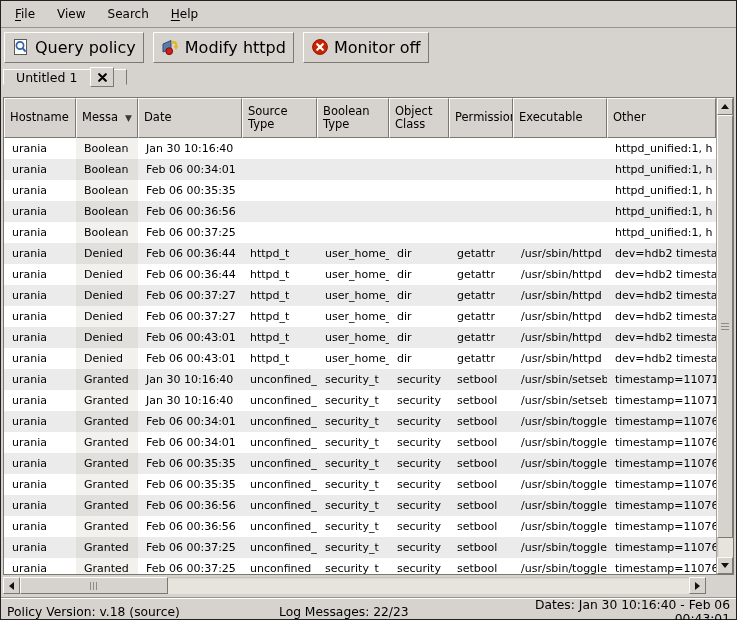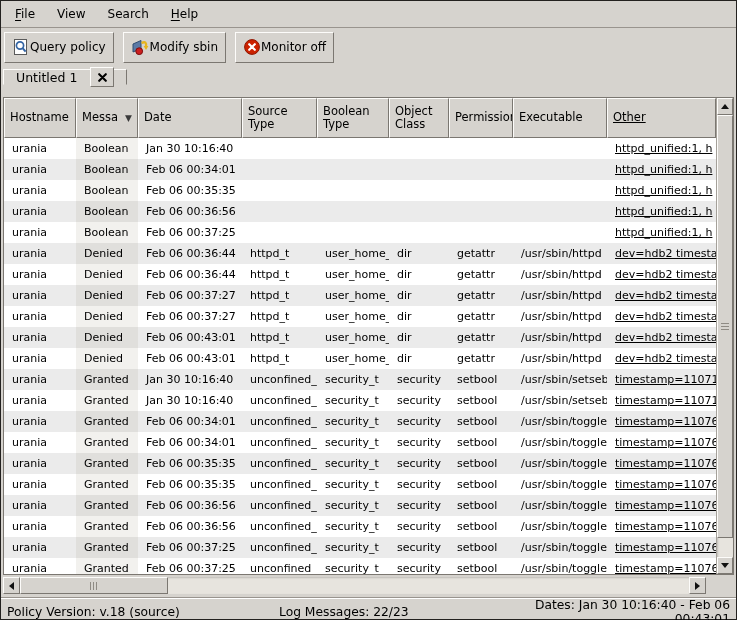--- a/index.html
+++ b/index.html
@@ -8,35 +8,35 @@
 
   .window{ width:737px; height:620px; border:1px solid #23211f; background:var(--window_bg,#d6d3ce); display:flex; flex-direction:column; }
 
   
   .menubar{ height:27px; flex:none; display:flex; align-items:center; gap:2px; padding:0 4px; border-bottom:1px solid #99948e; }
   .menu-item{ padding:3px 10px; font-size:12px; cursor:default; }
   .menu-item u{ text-underline-offset:2px; }
 
   
   .toolbar{ height:38px; flex:none; display:flex; align-items:center; gap:9px; padding:0 3px; }
-  .tbtn{ height:31px; display:flex; align-items:center; padding:0 7px; background:var(--window_bg,#d6d3ce); border:1px solid; border-color:#fdfcfa var(--border_dark,#7b7771) var(--border_dark,#7b7771) #fdfcfa; font-size:12px; cursor:default; }
+  .tbtn{ height:31px; display:flex; align-items:center; gap:5px; padding:0 7px; background:var(--window_bg,#d6d3ce); border:1px solid; border-color:#fdfcfa var(--border_dark,#7b7771) var(--border_dark,#7b7771) #fdfcfa; font-size:16px; cursor:default; }
   .tbtn svg{ display:block; }
 
   
   .tabstrip{ height:31px; flex:none; display:flex; align-items:stretch; padding:3px 0 12px 2px; }
   .tab{ display:flex; align-items:center; gap:13px; padding:0 12px; font-size:12.5px; background:var(--window_bg,#d6d3ce); border:1px solid; border-color:#fdfcfa var(--border_dark,#7b7771) var(--window_bg,#d6d3ce) #fdfcfa; }
   .tab-close{ width:24px; height:20px; display:flex; align-items:center; justify-content:center; background:var(--window_bg,#d6d3ce); border:1px solid; border-color:#fdfcfa var(--border_dark,#7b7771) var(--border_dark,#7b7771) #fdfcfa; }
 
   
   .table-area{ flex:none; height:478px; margin:0 2px; border:1px solid var(--border_dark,#7b7771); background:#fff; display:flex; overflow:hidden; }
   .tcontent{ flex:1; min-width:0; display:flex; flex-direction:column; }
   .thead{ flex:none; height:40px; display:flex; }
   .hcell{ flex:none; background:var(--window_bg,#d6d3ce); border:1px solid; border-color:#fdfcfa var(--border_dark,#7b7771) var(--border_dark,#7b7771) #fdfcfa; display:flex; align-items:center; gap:7px; padding:4px 5px; font-size:11.5px; line-height:1.15; overflow:hidden; }
   .sort-arrow{ font-size:9px; color:#3a3a3a; flex:none; }
-  .c0{width:72px} .c1{width:62px} .c2{width:104px} .c3{width:75px} .c4{width:72px} .c5{width:60px} .c6{width:64px} .c7{width:94px} .c8{flex:1; min-width:0;text-decoration:underline;}
+  .c0{width:72px} .c1{width:62px} .c2{width:104px} .c3{width:75px} .c4{width:72px} .c5{width:60px} .c6{width:64px} .c7{width:94px} .c8{flex:1; min-width:0;}
   .tbody{ flex:1; overflow:hidden; background:#000000; }
   .trow{ display:flex; height:21px; }
   .trow.even{ background:var(--row_even,#fff); }
   .trow.odd{ background:var(--row_odd,#ebebeb); }
   .tcell{ flex:none; padding:0 8px 0 8px; font-size:11px; line-height:21px; white-space:nowrap; overflow:hidden; }
   .trow.even .c1{ background:var(--sort_even,#f2f1ee); }
   .trow.odd  .c1{ background:var(--sort_odd,#e0dfdc); }
 
   
   .vsb{ width:17px; flex:none; display:flex; flex-direction:column; background:var(--trough,#e7e4de); border-left:1px solid #a5a19a; }
@@ -84,21 +84,21 @@
     </div>
     <div class="tbtn">
       <span>
         <svg width="19" height="18" viewBox="0 0 19 18">
           <polygon points="2,6 10,2.5 10,10.5 2,14" fill="#5b7aa6" stroke="#2f4e73"></polygon>
           <path d="M10.5 5 Q16 2.5 15 8.5" stroke="#e6b41e" stroke-width="2.4" fill="none"></path>
           <polygon points="12.6,8 17.4,8 15,12" fill="#e6b41e"></polygon>
           <circle cx="8.2" cy="13.2" r="3.4" fill="#cc1f1f" stroke="#7a0f0f"></circle>
         </svg>
       </span>
-      <span>Modify sbin</span>
+      <span>Modify httpd</span>
     </div>
     <div class="tbtn">
       <span>
         <svg width="18" height="18" viewBox="0 0 18 18">
           <circle cx="9" cy="9" r="7.4" fill="#cc2200" stroke="#8e1500"></circle>
           <path d="M6.2 6.2 L11.8 11.8 M11.8 6.2 L6.2 11.8" stroke="#ffffff" stroke-width="2.2" stroke-linecap="round"></path>
         </svg>
       </span>
       <span>Monitor off</span>
     </div>

